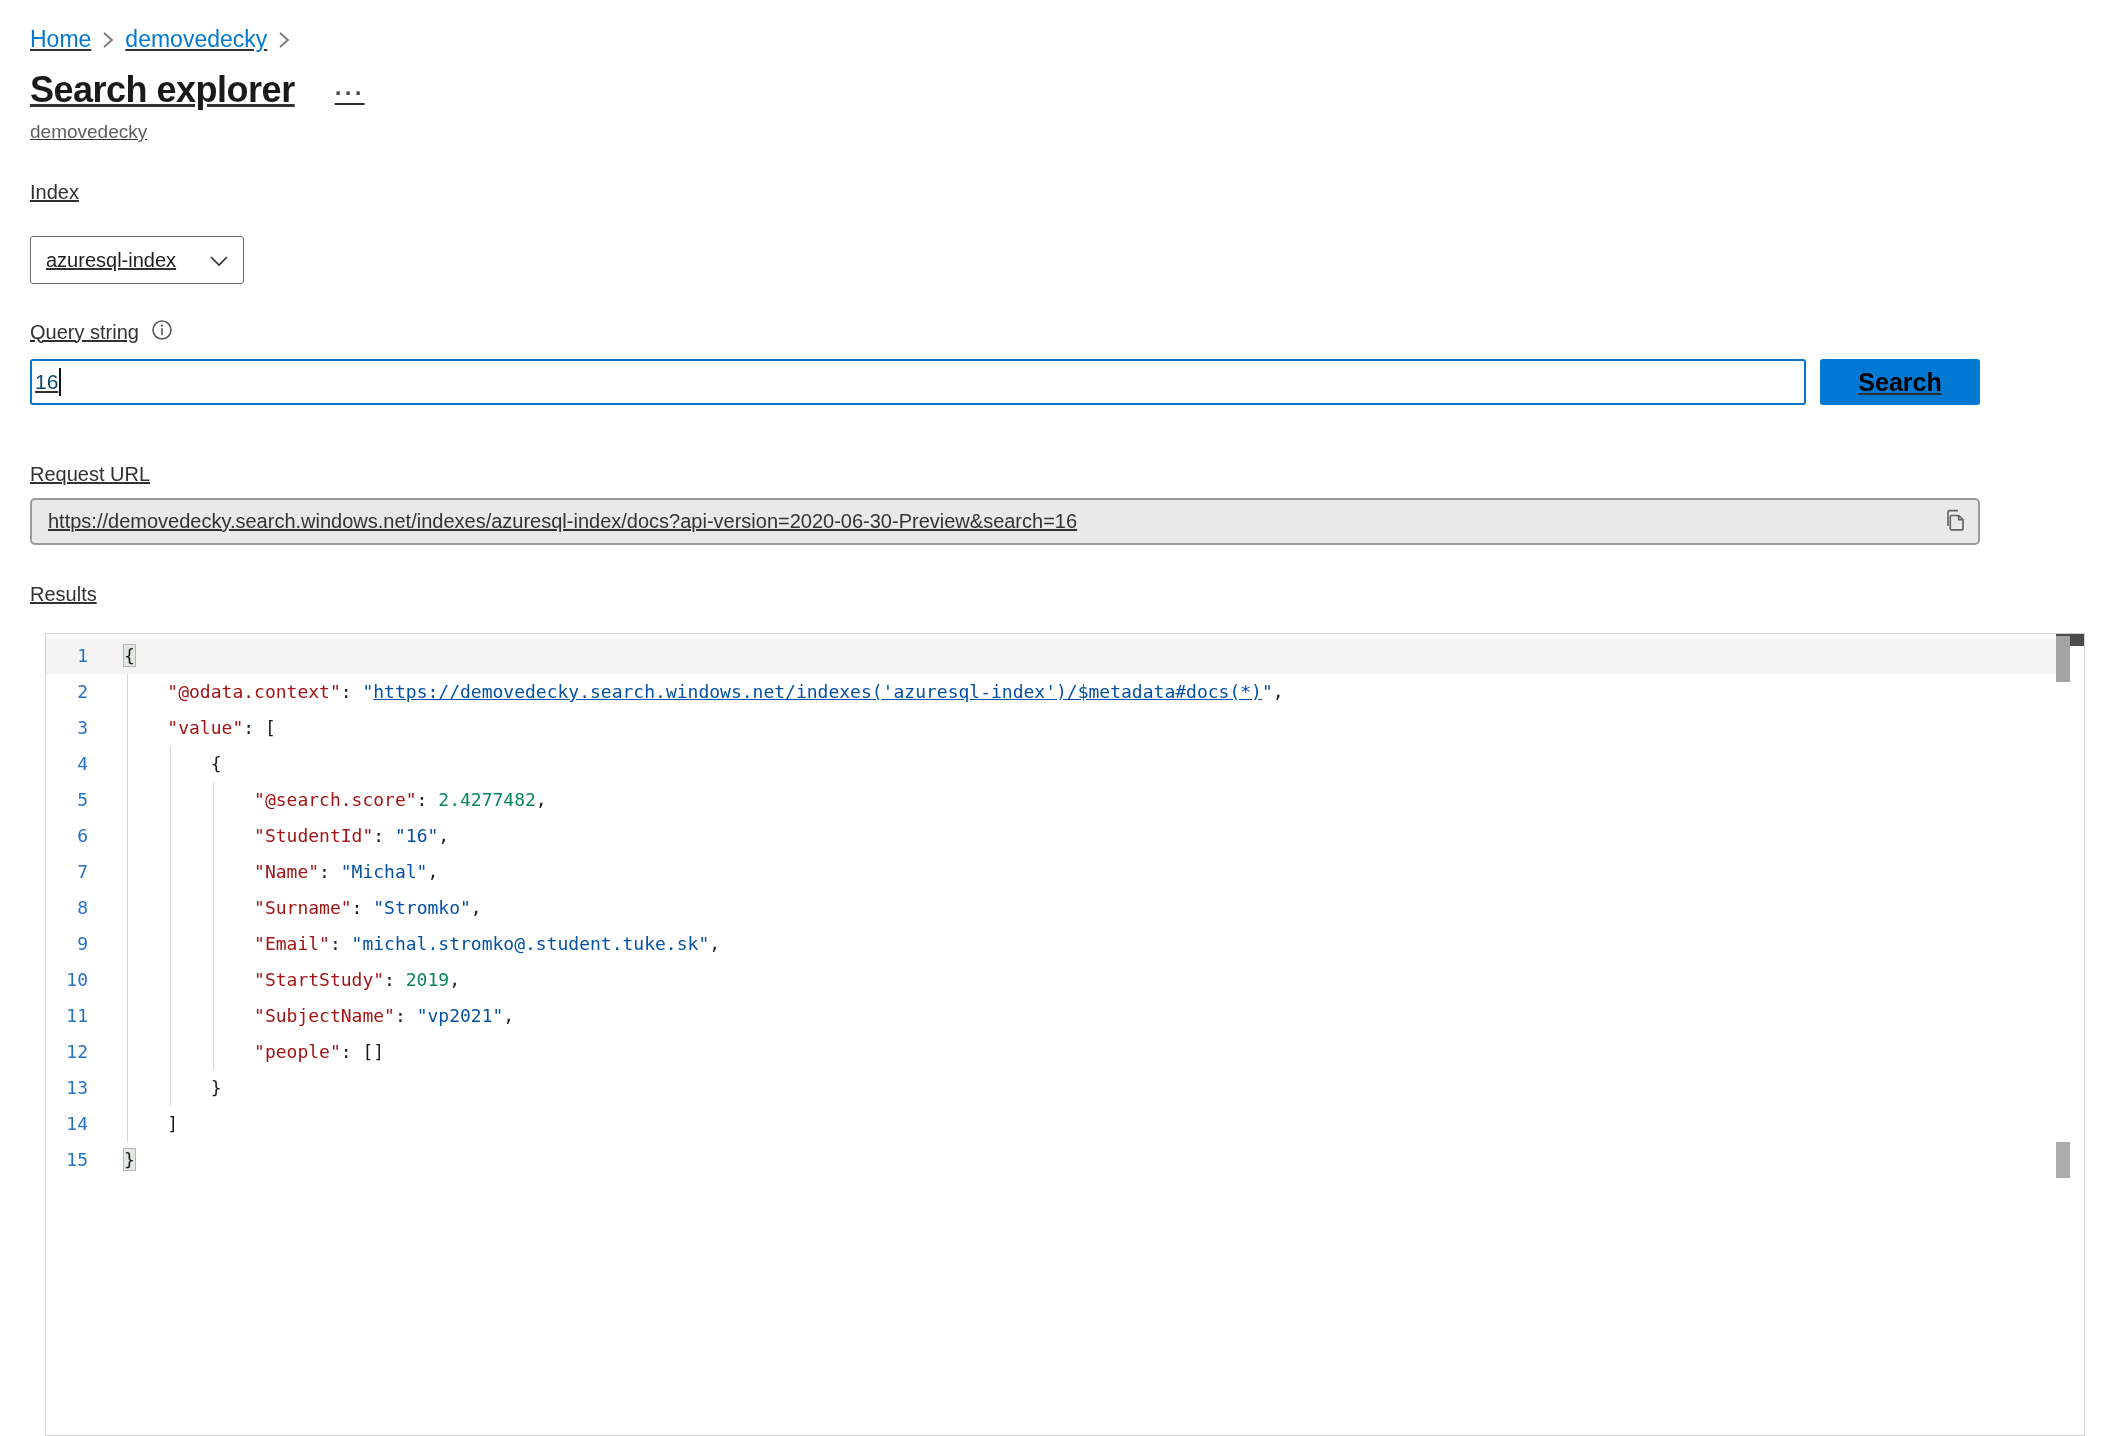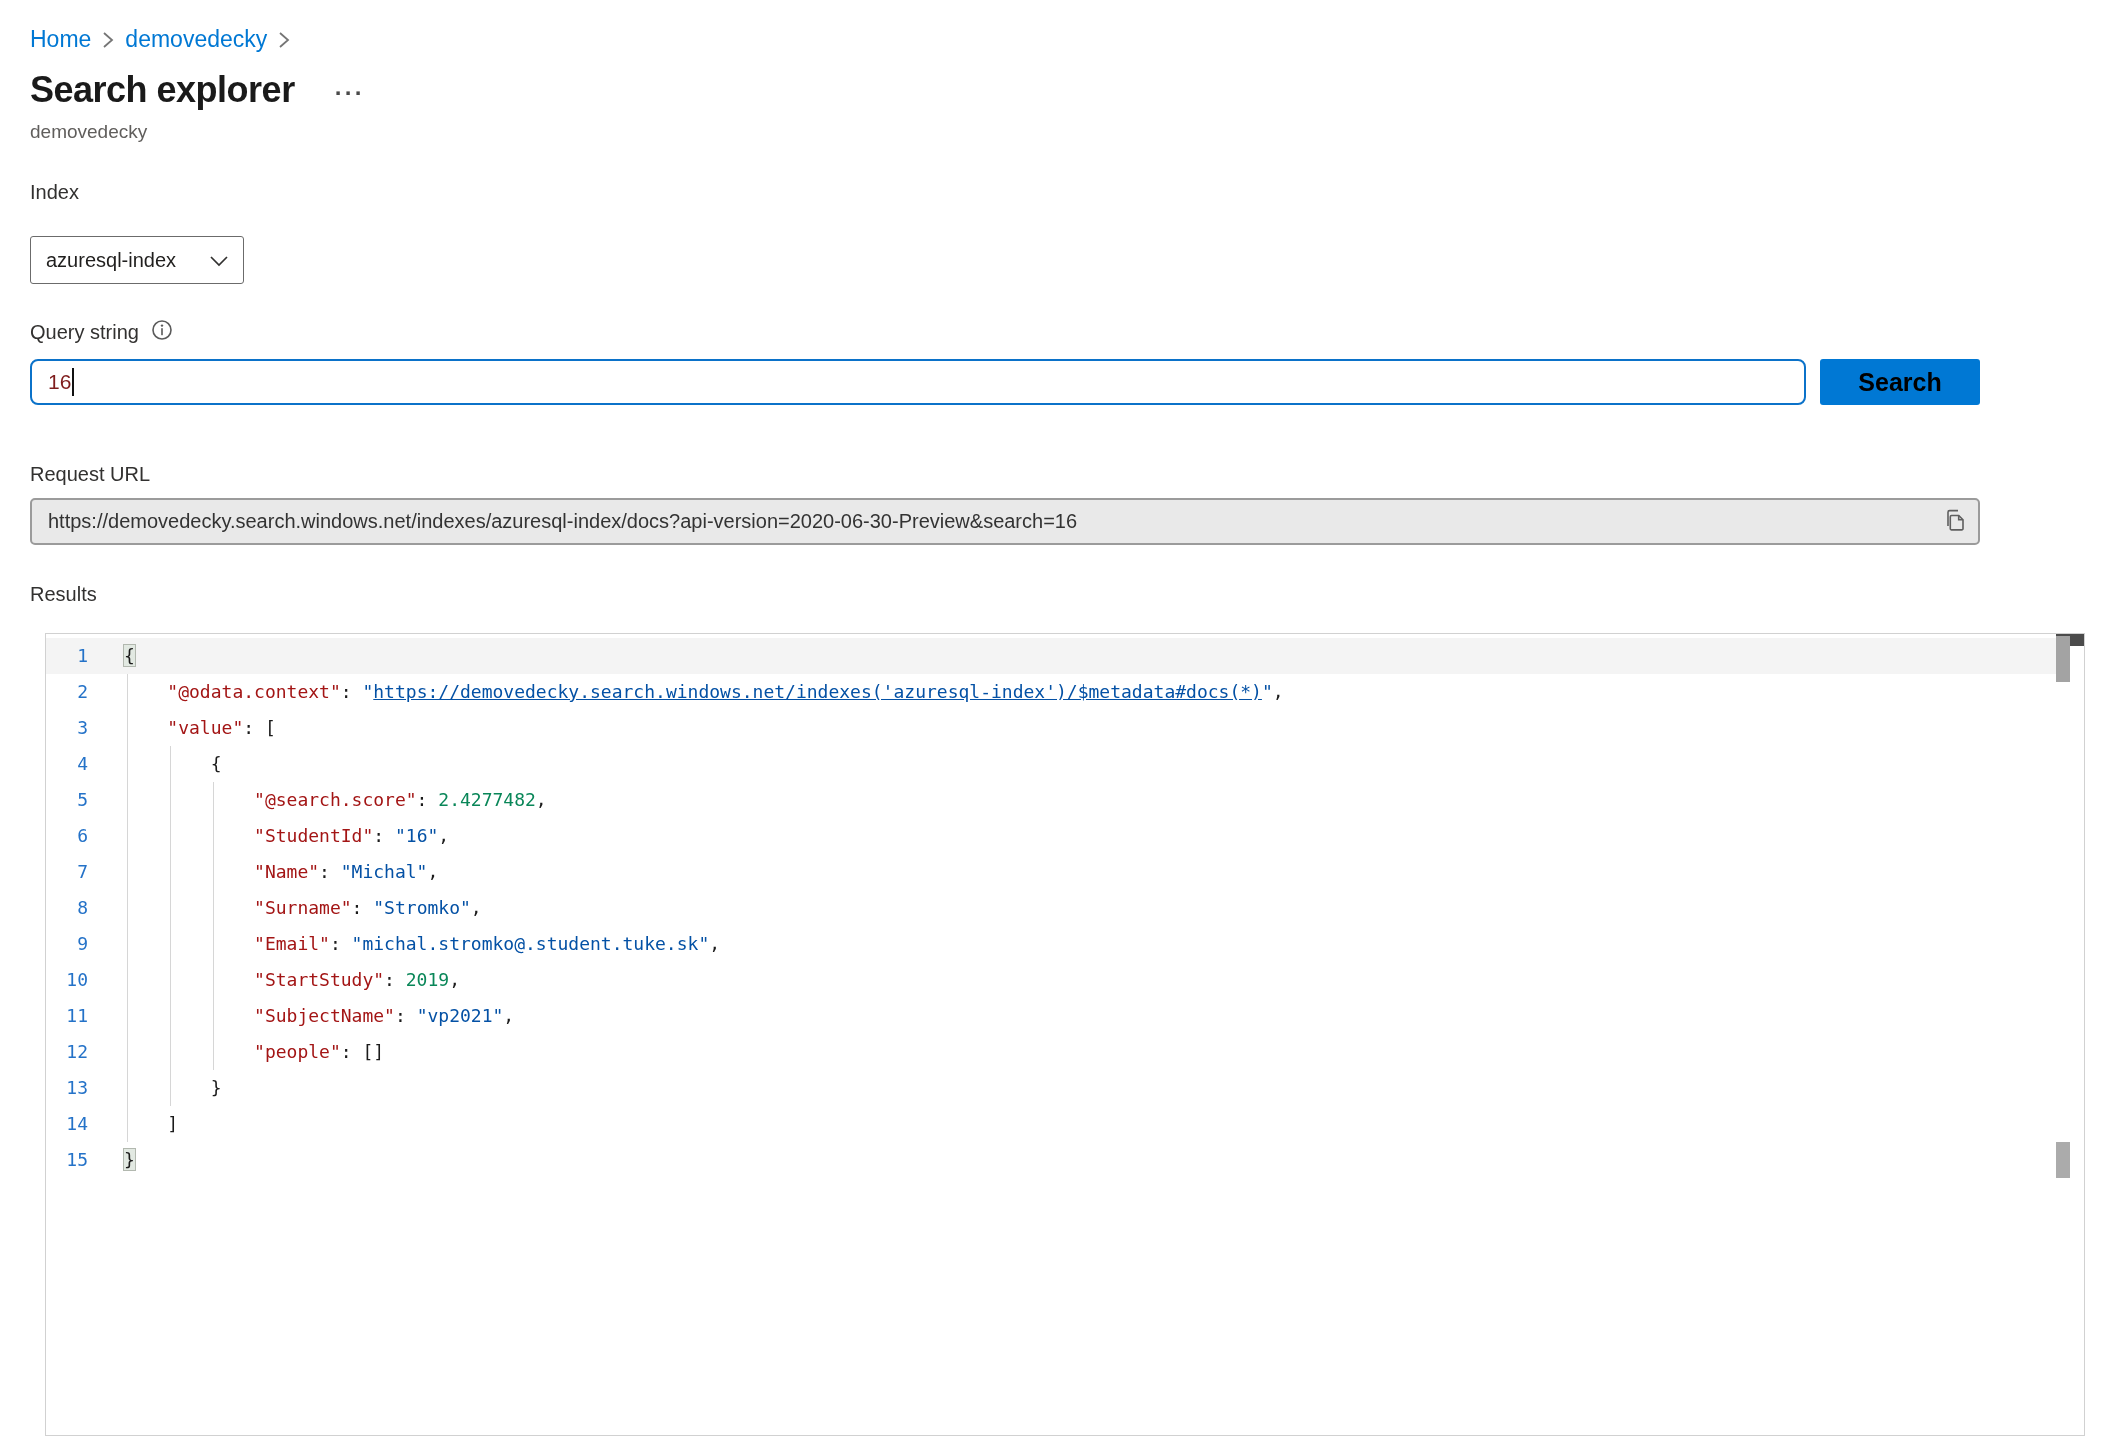--- a/index.html
+++ b/index.html
@@ -2,21 +2,21 @@
 <html><head>
 <meta charset="utf-8">
 <style>
   * { box-sizing: border-box; }
   html,body { margin:0; padding:0; }
   body {
     width:2102px; height:1436px; overflow:hidden;
     background:#ffffff; color:#323130;
     font-family:"Liberation Sans","DejaVu Sans",sans-serif;
   }
-  .page { width:1986px; height:1436px; position:relative; }
+  .page { width:1986px; height:1436px; position:relative;text-decoration:underline; }
 
   
   .breadcrumb { padding:26px 0 0 30px; display:flex; align-items:center; gap:10px; font-size:23px; }
   .crumb { color:#0078d4; cursor:pointer; }
   .crumb-sep { display:flex; align-items:center; }
 
   
   .title-row { display:flex; align-items:center; gap:40px; margin:16px 0 0 30px; }
   .page-title { font-size:36px; font-weight:700; color:#1a1a1a; margin:0; letter-spacing:-0.5px; }
   .more-dots { color:#4a4a4a; font-size:24px; font-weight:700; letter-spacing:2px; cursor:pointer; line-height:1; padding-top:6px; }
@@ -28,22 +28,22 @@
   .select {
     width:214px; height:48px; border:1px solid #6b6b6b; border-radius:3px; background:#fff;
     display:flex; align-items:center; justify-content:space-between;
     padding:0 14px 0 15px; font-size:20px; color:#201f1e; cursor:pointer;margin-top:32px;
   }
 
   
   .query-label-row { display:flex; align-items:center; gap:12px; margin:35px 0 0 30px; }
   .query-row { display:flex; align-items:stretch; margin:14px 6px 0 30px; }
   .query-input {
-    flex:1; height:46px; border:2px solid #0b72c9; border-radius:8px; background:#fff;
-    display:flex; align-items:center; padding:0 16px; font-size:21px; color:#7f1d1d;
+    flex:1; height:46px; border:2px solid #0b72c9; border-radius:3px; background:#fff;
+    display:flex; align-items:center; padding:0 3px; font-size:21px; color:#0c4a6e;
   }
   .caret { display:inline-block; width:2px; height:28px; background:#111; margin-left:1px; }
   .search-btn {
     width:160px; height:46px; margin-left:14px; border:none; border-radius:3px;
     background:#0078d4; color:#000000; font-size:25px; font-weight:700; cursor:pointer;
     font-family:"Liberation Sans","DejaVu Sans",sans-serif;
   }
 
   
   .url-label { margin:58px 0 0 30px; font-size:20px; color:#323130; }

